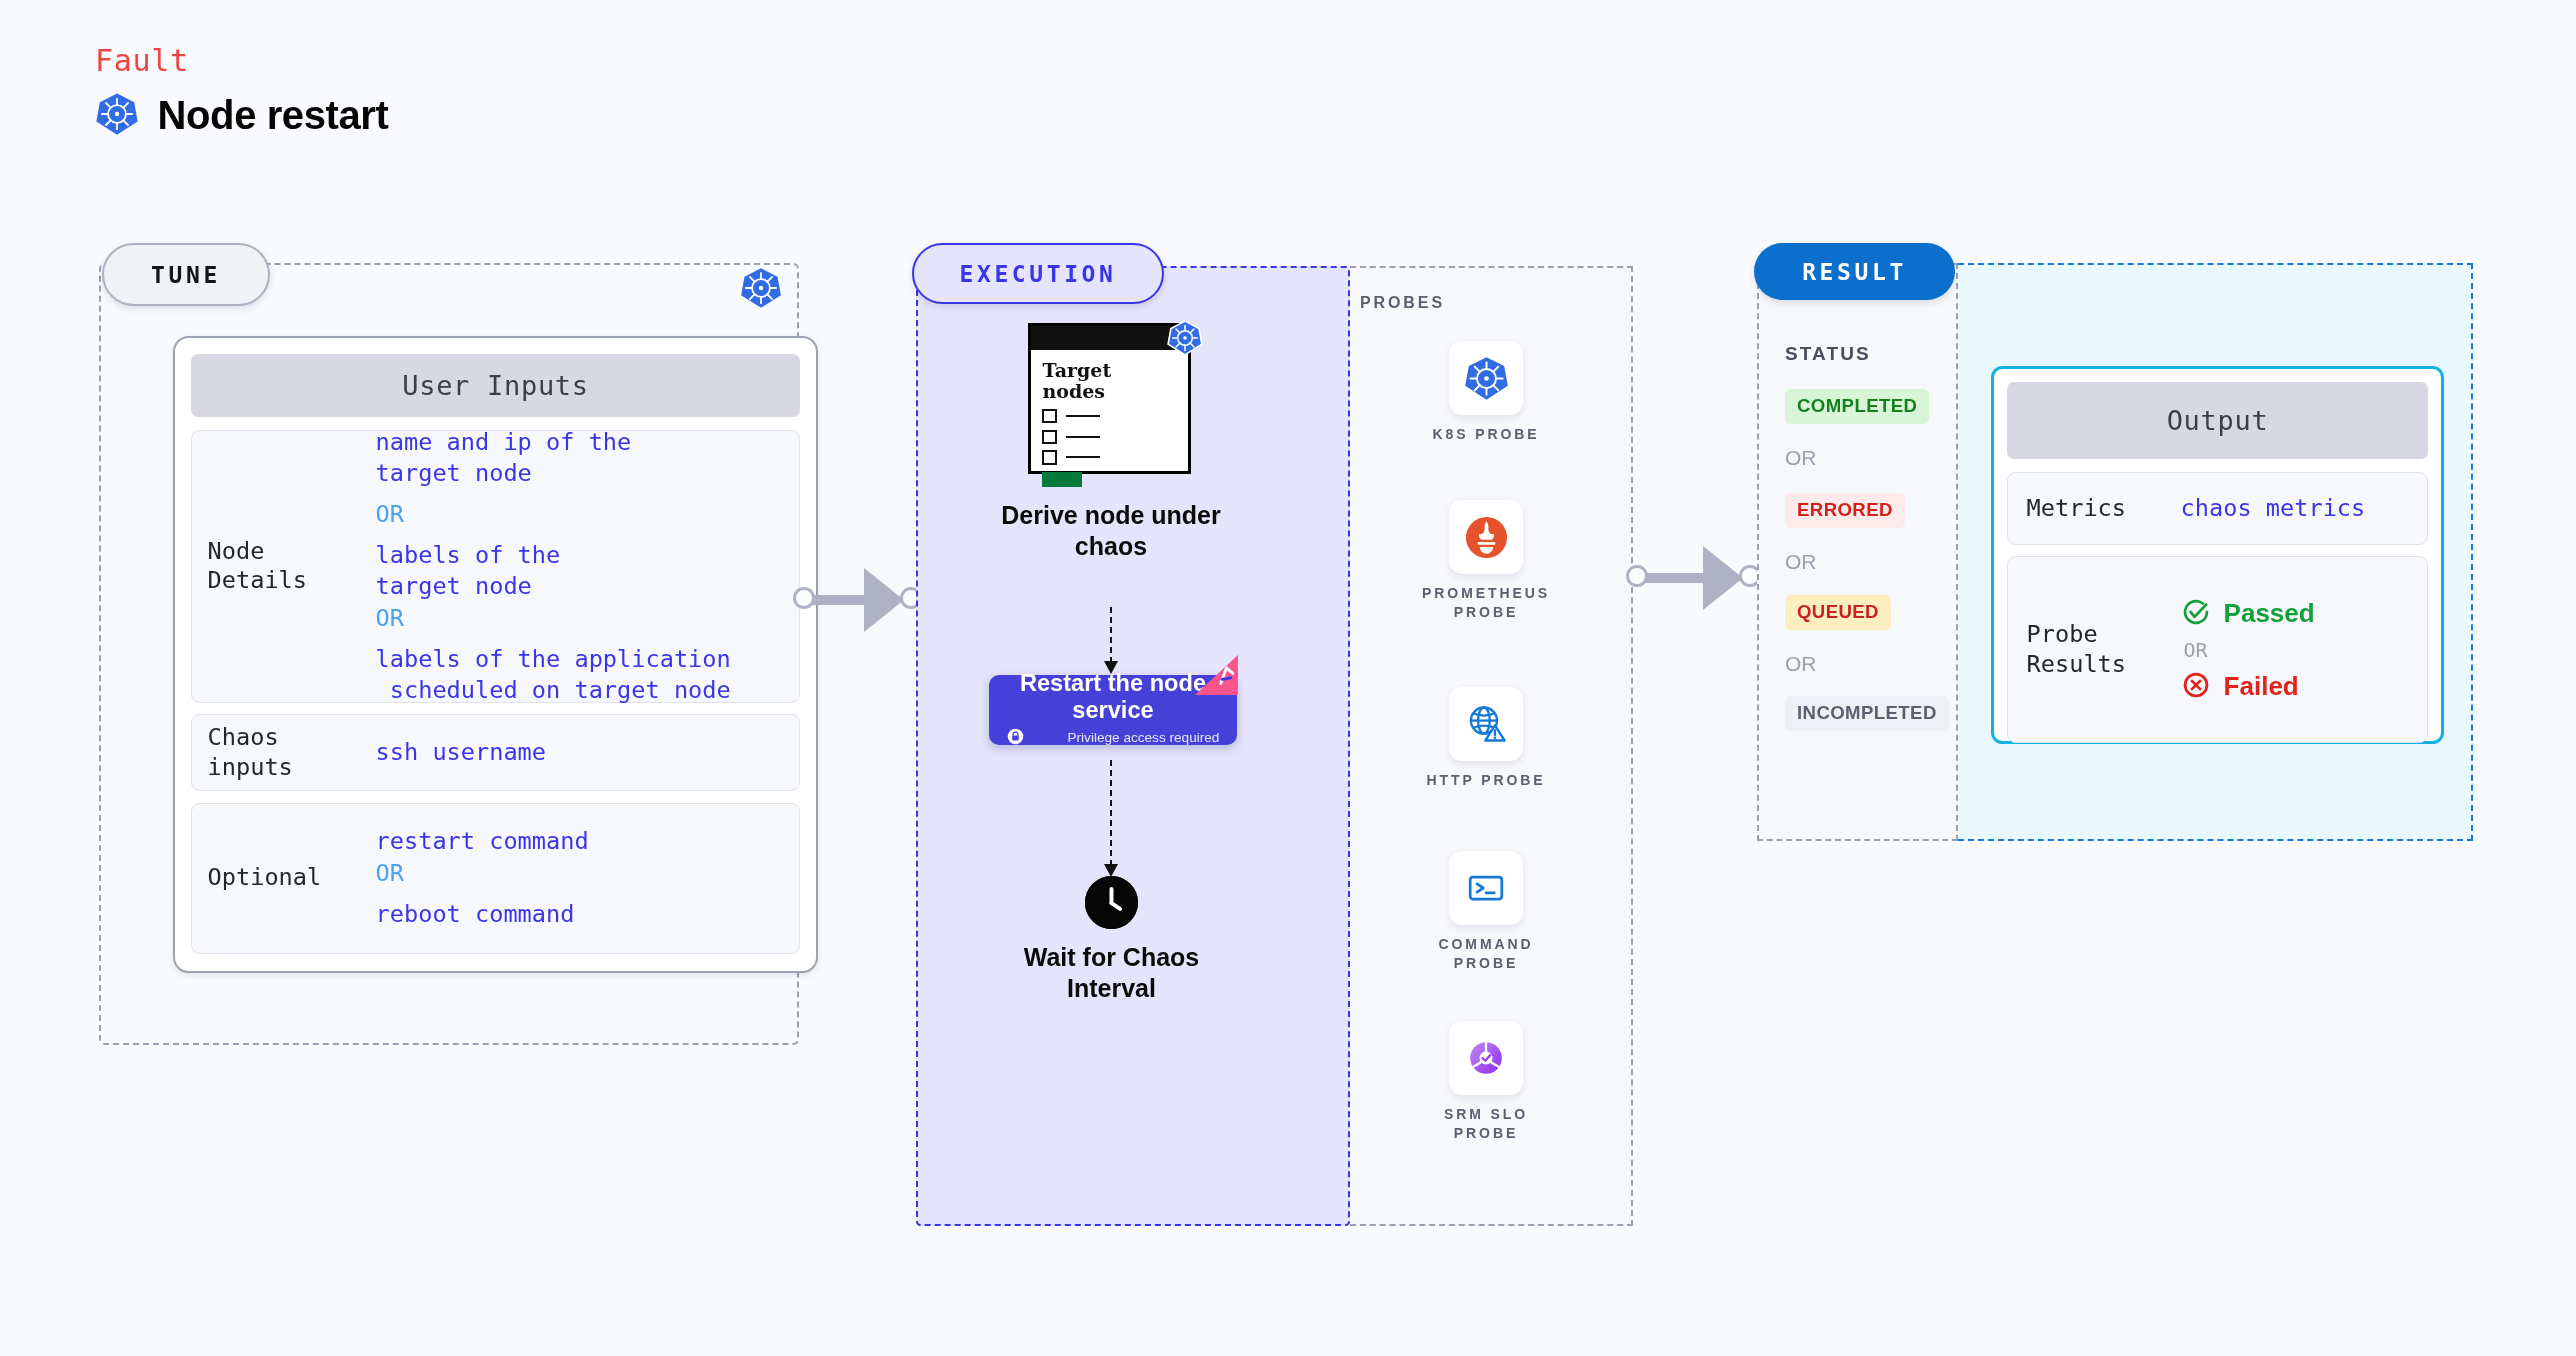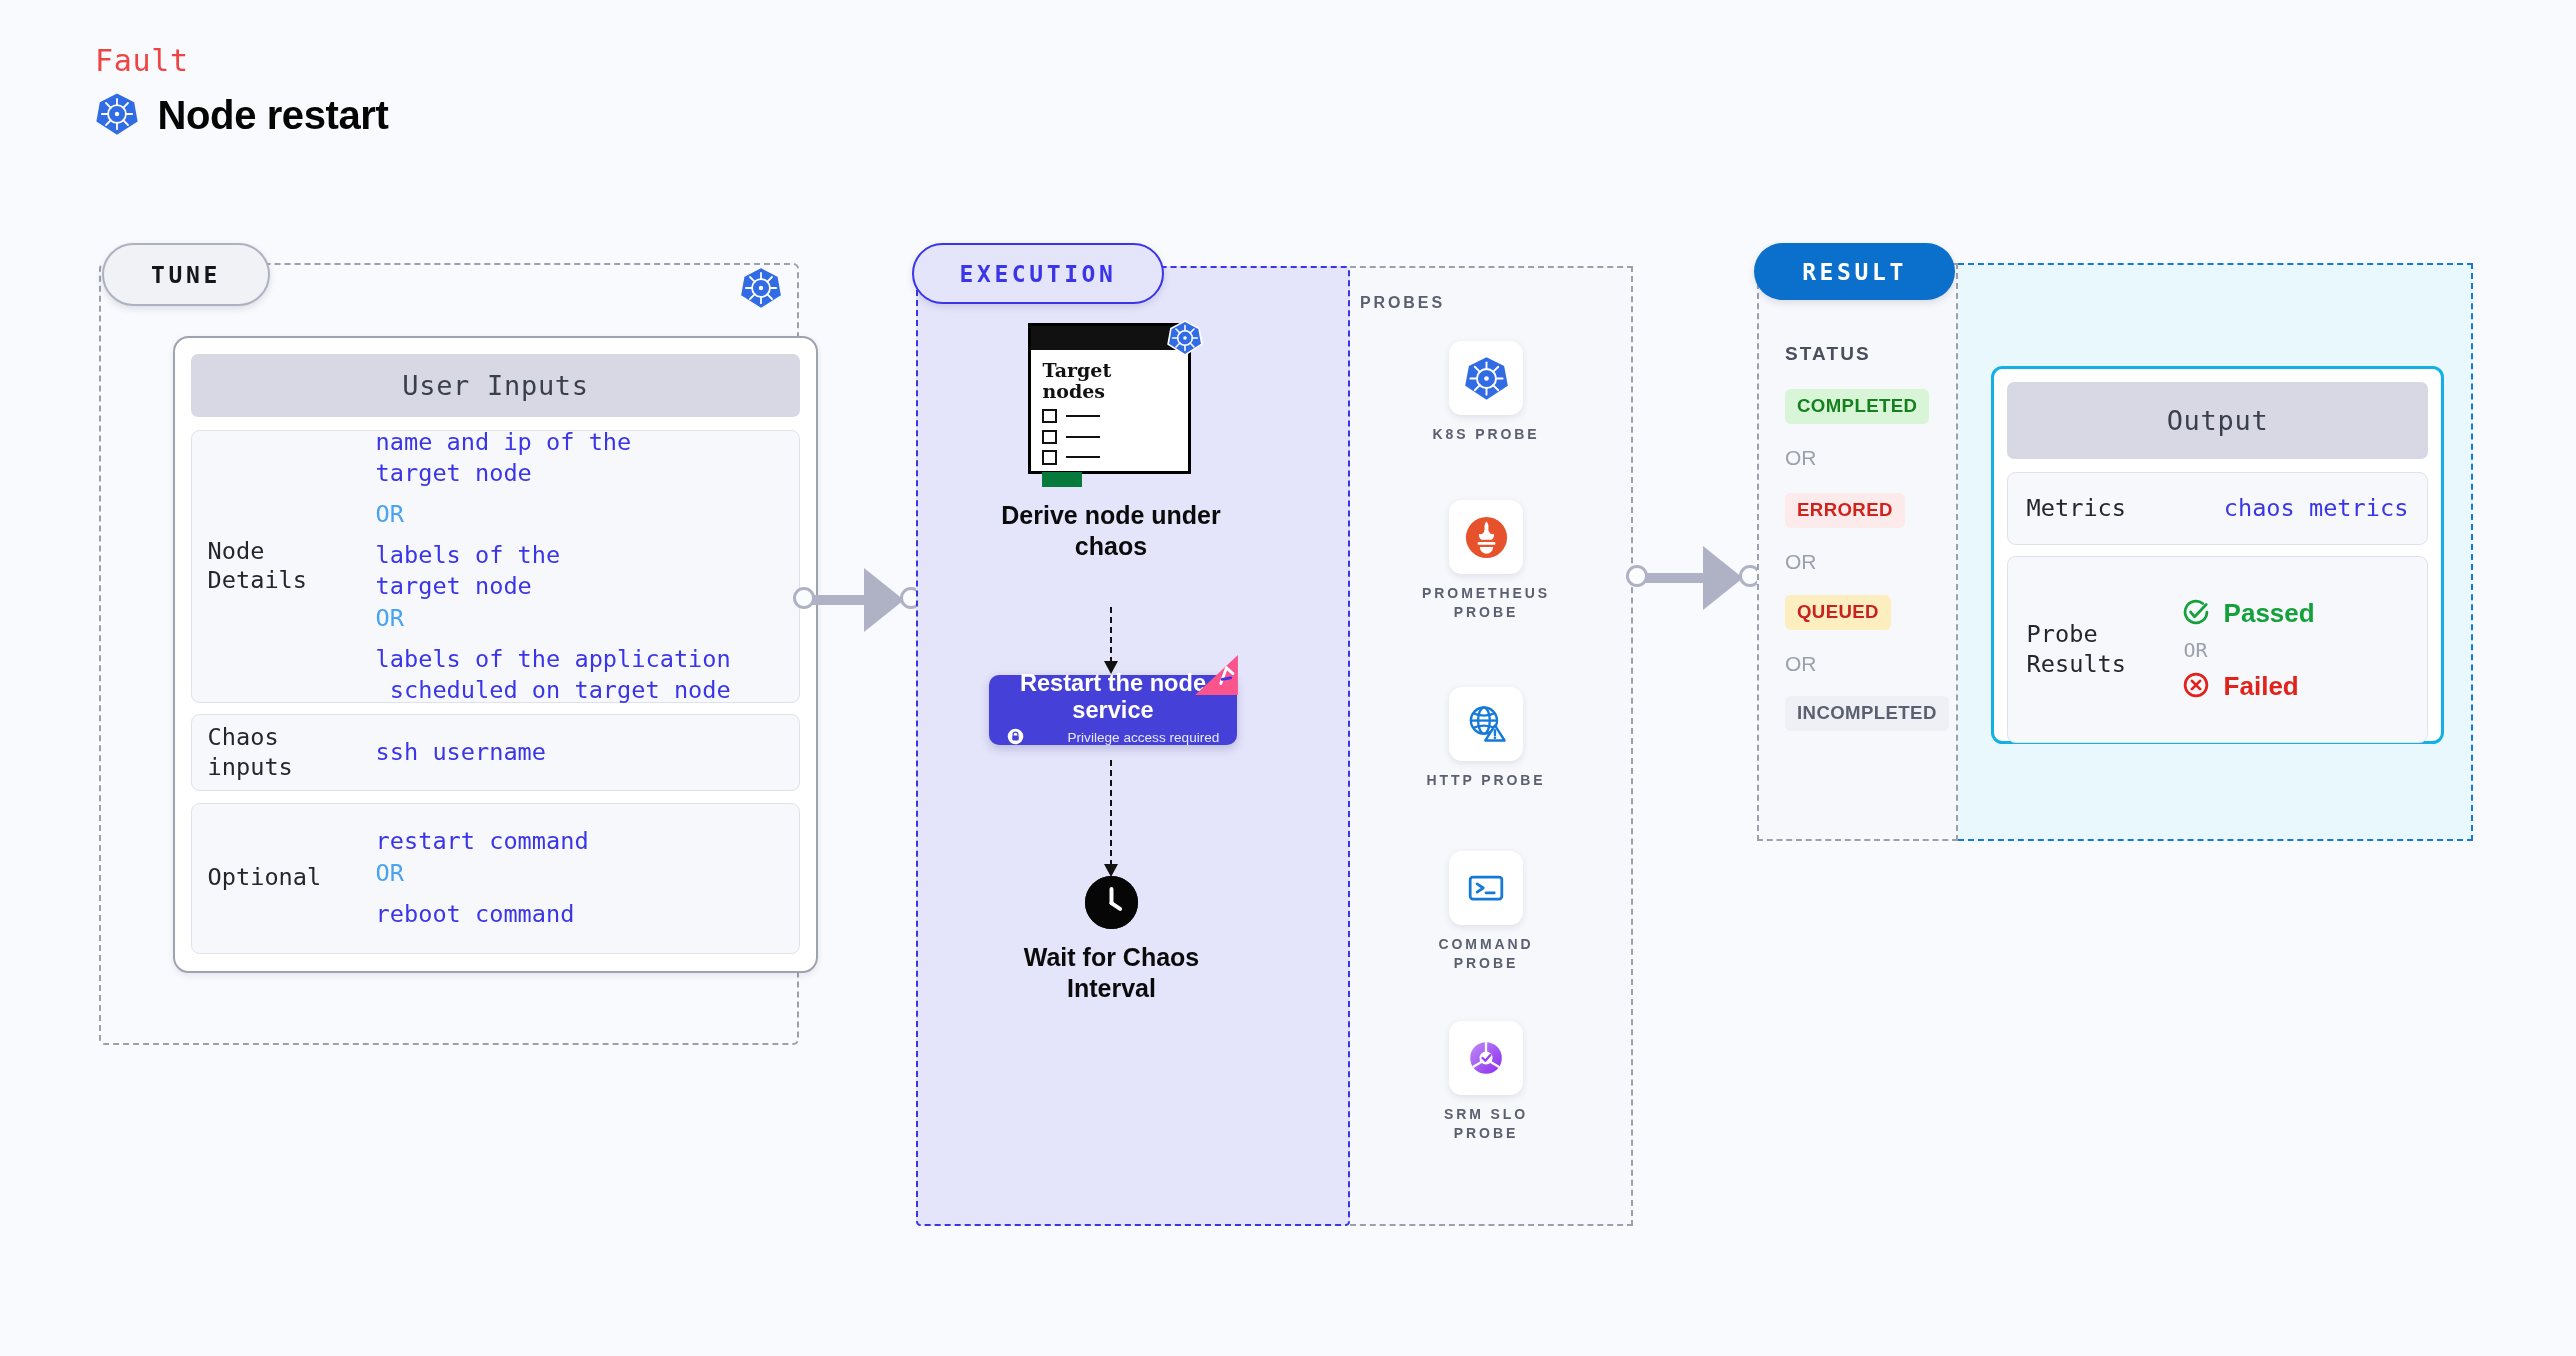--- a/index.html
+++ b/index.html
@@ -563,21 +563,21 @@
 <div class="status-or" style="top:446px;">OR</div>
 <div class="status-chip" style="top:493px; background:#fdeaea; color:#d1211b;">ERRORED</div>
 <div class="status-or" style="top:550px;">OR</div>
 <div class="status-chip" style="top:595px; background:#fdeec0; color:#c92121;">QUEUED</div>
 <div class="status-or" style="top:652px;">OR</div>
 <div class="status-chip" style="top:696px; background:#eef0f6; color:#5b6070;">INCOMPLETED</div>
 
 <div id="output-card">
   <div class="card-header" style="height:77px; margin-bottom:13px;">Output</div>
 
-  <div class="kv-row" style="height:73px; margin-bottom:11.4px; padding:0 18.6px;justify-content:space-between;">
+  <div class="kv-row" style="height:73px; margin-bottom:11.4px; padding:0 18.6px;">
     <div class="kv-key" style="width:154px;">Metrics</div>
     <div class="kv-vals">chaos metrics</div>
   </div>
 
   <div class="kv-row" style="height:187px; padding:0 18.6px;">
     <div class="kv-key" style="width:154px;">Probe<br>Results</div>
     <div style="display:flex; flex-direction:column; gap:8.6px;">
       <div class="result-val-row">
         <span>
           <svg width="30" height="30" viewBox="0 0 44 44">

